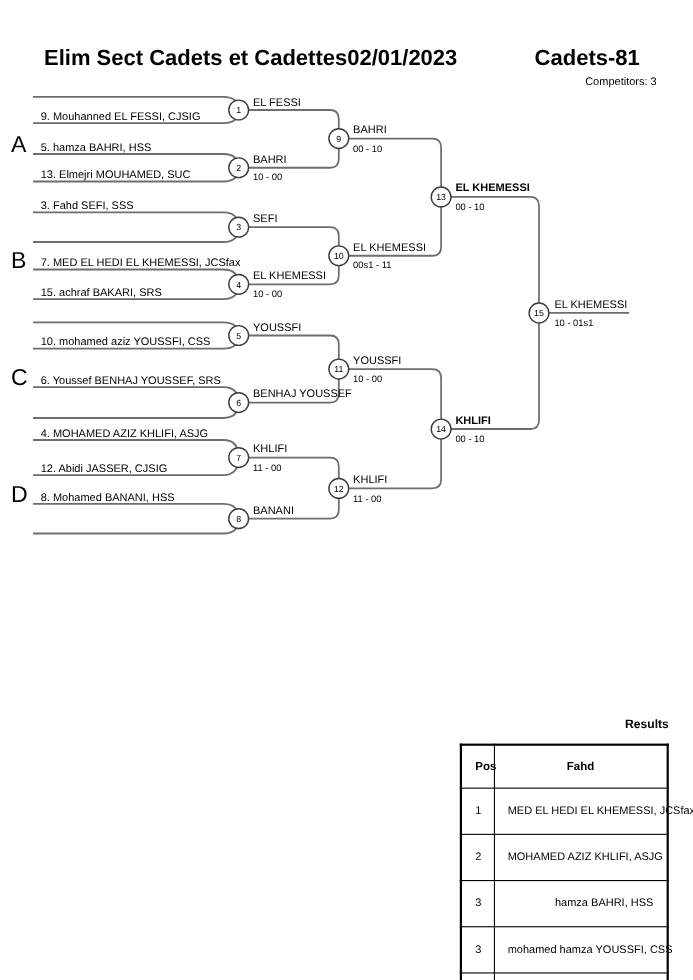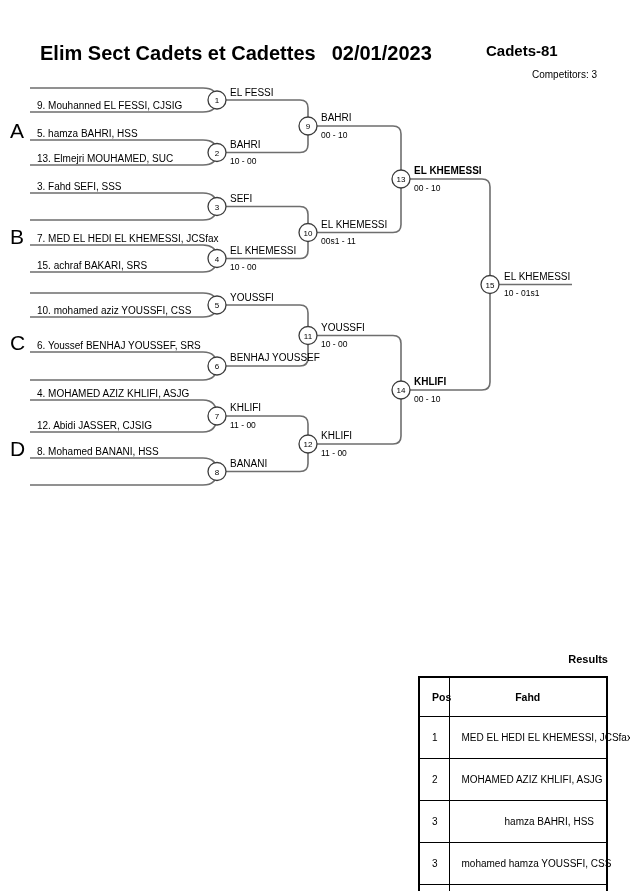--- a/index.html
+++ b/index.html
@@ -1,20 +1,20 @@
 <!DOCTYPE html>
 <html><head>
 <meta charset="utf-8">
 <style>
   html,body{margin:0;padding:0;background:#fff;}
   .page{position:relative;width:630px;height:891px;background:#fff;
         font-family:"Liberation Sans",sans-serif;color:#000;overflow:hidden;}
-  .title-row{position:absolute;left:40px;top:42px;display:flex;gap:16px;
+  .title-row{position:absolute;left:40px;top:42px;display:flex;
              font-weight:bold;font-size:20px;white-space:nowrap;}
-  .category{position:absolute;left:486px;top:42px;font-weight:bold;font-size:15px;}
+  .category{position:absolute;left:486px;top:42px;font-weight:bold;font-size:20px;}
   .competitors{position:absolute;right:33px;top:69px;font-size:10px;}
   svg.bracket{position:absolute;left:0;top:0;}
   .line{fill:none;stroke:#6e6e6e;stroke-width:1.6px;}
   .mcircle{fill:#fff;stroke:#3c3c3c;stroke-width:1.3px;}
   text{fill:#000;}
   .seed{font-size:10px;}
   .winner{font-size:10px;}
   .winner.b{font-weight:bold;}
   .score{font-size:8.5px;}
   .mnum{font-size:8px;text-anchor:middle;}

